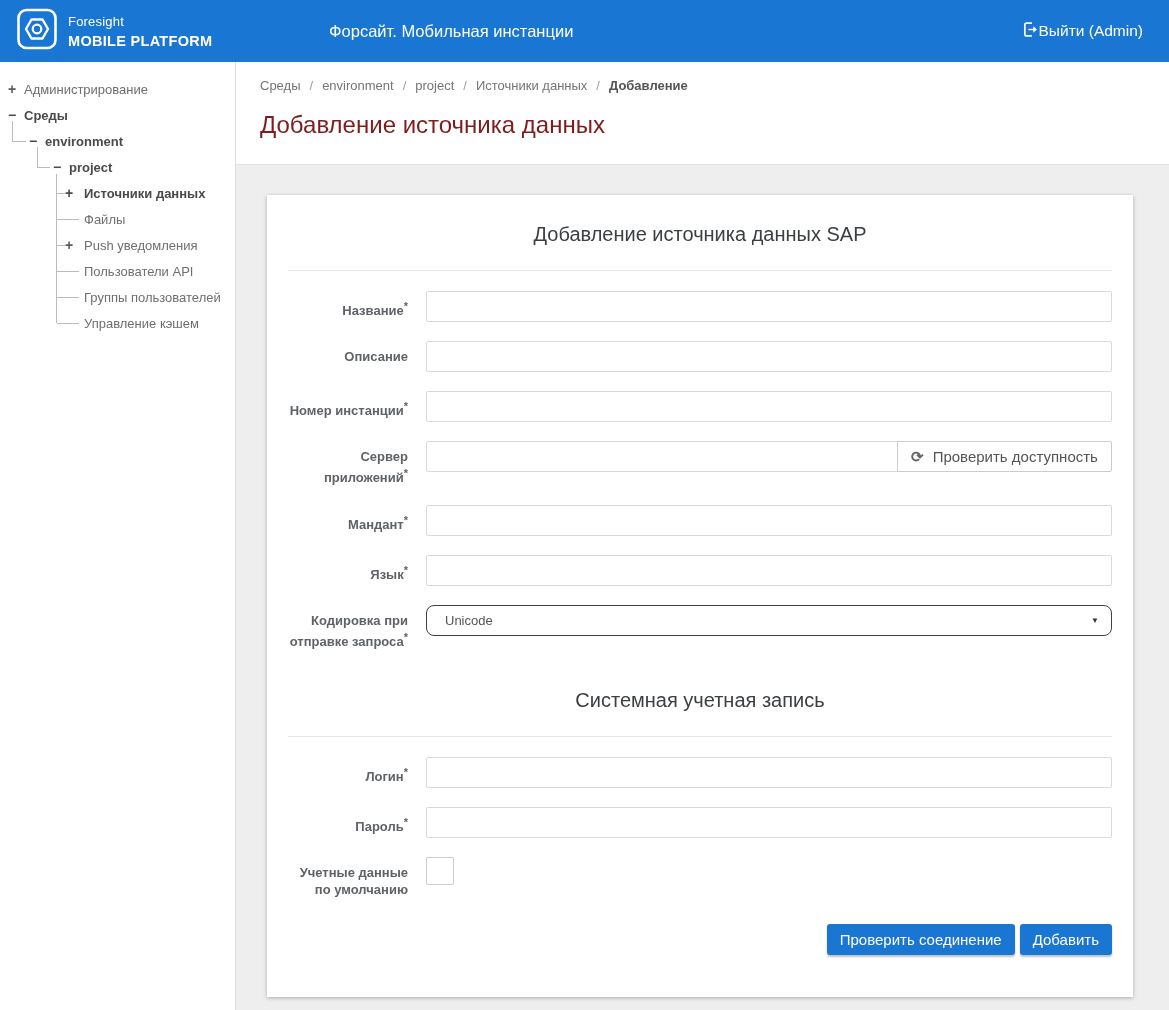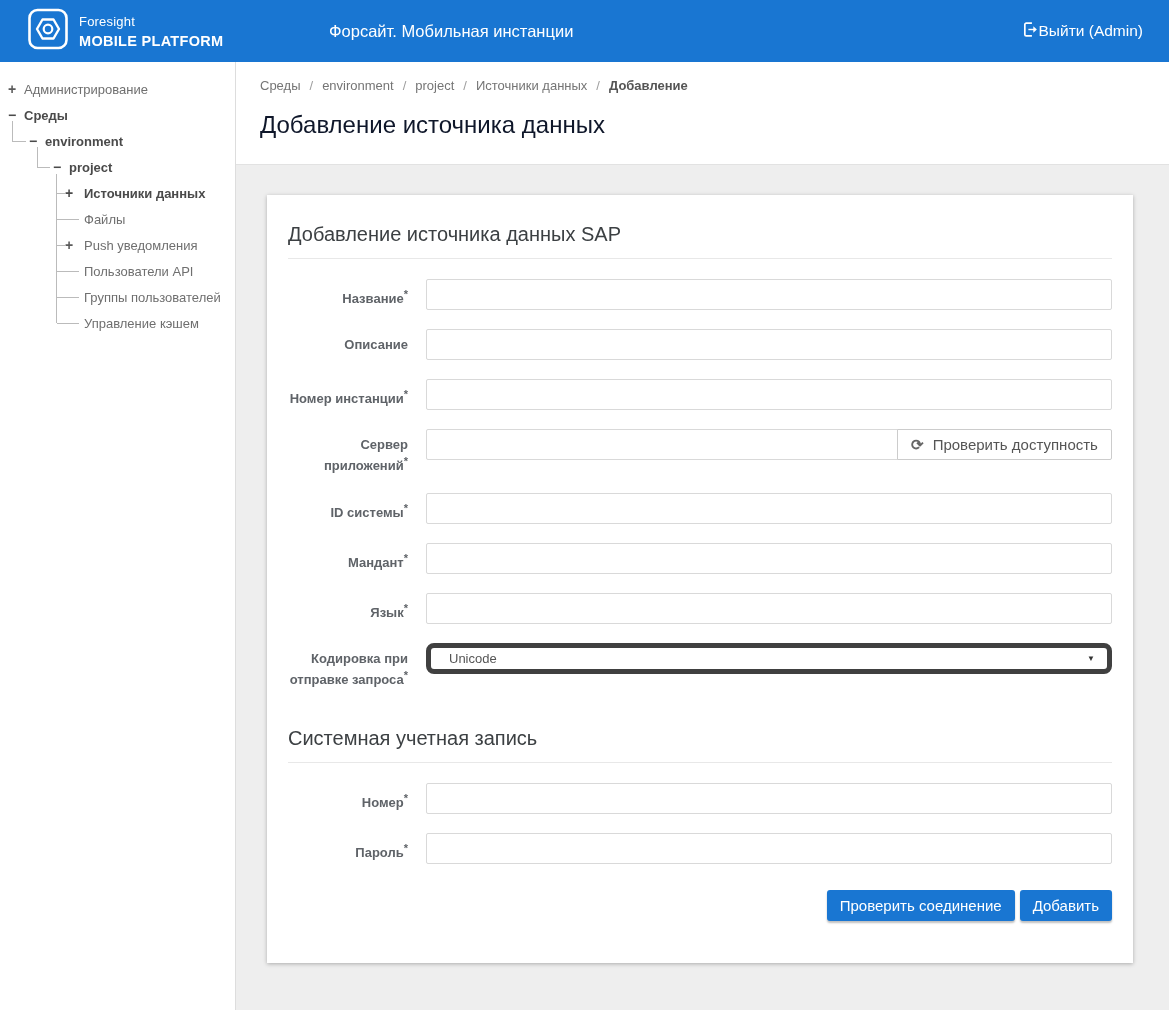--- a/index.html
+++ b/index.html
@@ -2,21 +2,21 @@
 <html><head>
 <meta charset="utf-8">
 <style>
   * { margin:0; padding:0; box-sizing:border-box; }
   html,body { width:1169px; height:1010px; overflow:hidden;
     font-family:"Liberation Sans", sans-serif; background:#eeeeee; }
 
   
   .header { height:62px; background:#1976d2; display:flex; align-items:center;
     position:relative; color:#fff; }
-  .logo { display:flex; align-items:center; gap:11px; padding-left:28px; }
+  .logo { display:flex; align-items:center; gap:11px; padding-left:17px; }
   .logo-text .t1 { font-size:13px; font-weight:400; letter-spacing:.2px; }
   .logo-text .t2 { font-size:14.5px; font-weight:700; letter-spacing:.3px; margin-top:4px; }
   .app-title { position:absolute; left:329px; top:50%; transform:translateY(-50%);
     font-size:16.5px; font-weight:400; }
   .logout { margin-left:auto; display:flex; align-items:center; 
     padding-right:26px; font-size:15.5px; cursor:pointer; }
 
   
   .layout { display:flex; height:948px; }
   .sidebar { width:236px; background:#fff; border-right:1px solid #ddd; padding-top:14px; }
@@ -43,46 +43,46 @@
     border-top:1px solid #bbb; }
   .l3.has-ico::after { width:8px; }
   .l3 .tico { position:absolute; left:65px; top:50%; transform:translateY(-50%); }
 
   
   .topbar { background:#fff; border-bottom:1px solid #e2e2e2; padding:16px 24px 25px 24px; }
   .crumbs { display:flex; gap:9px; font-size:13px; color:#757575; align-items:center; }
   .crumbs .crumb { cursor:pointer; }
   .crumbs .sep { color:#9e9e9e; }
   .crumbs .last { font-weight:700; color:#555; }
-  .page-title { margin-top:18px; font-size:24px; font-weight:400; color:#0f172a; }
+  .page-title { margin-top:18px; font-size:24px; font-weight:400; color:#7f1d1d; }
 
   
   .content { flex:1; background:#eeeeee; padding:30px 0 0 31px; }
   .card { width:866px; background:#fff; box-shadow:0 1px 4px rgba(0,0,0,.28);
     padding:22px 21px 42px 21px; }
-  .sec-title { font-size:20px; font-weight:400; color:#3c4043; padding:6px 0 12px 0;
-    border-bottom:1px solid #e8e8e8; margin-bottom:20px; }
+  .sec-title { font-size:20px; font-weight:400; color:#3c4043; padding:6px 0 24px 0;
+    border-bottom:1px solid #e8e8e8; margin-bottom:20px;text-align:center; }
   .sec-title.account { margin-top:32px; }
 
   .frow { display:flex; margin-bottom:19px; }
   .flabel { width:120px; margin-right:18px; text-align:right; font-size:13px;
     font-weight:700; color:#5f6368; line-height:17px; padding-top:7px; }
   .flabel sup { font-size:11px; }
   .fctrl { flex:1; }
   .tinput { width:100%; height:31px; border:1px solid #d9d9d9; border-radius:2px;
     padding:0 10px; font-size:13px; color:#333; outline:none; background:#fff;
     font-family:inherit; }
   .igroup { display:flex; }
   .igroup .tinput { flex:1; border-radius:2px 0 0 2px; }
   .addon { width:215px; height:31px; margin-left:-1px; border:1px solid #ccc;
     border-radius:0 2px 2px 0; background:#fff; display:flex; align-items:center;
     justify-content:center; gap:9px; font-size:15px; color:#555; cursor:pointer;
     font-family:inherit; }
   .addon .ricon { font-size:15px; font-weight:700; color:#666; line-height:1; }
-  .selectbox { height:31px; border:5px solid #404040; border-radius:8px; background:#fff;
+  .selectbox { height:31px; border:1px solid #404040; border-radius:8px; background:#fff;
     display:flex; align-items:center; justify-content:space-between;
     padding:0 12px 0 18px; font-size:13px; color:#555; cursor:pointer; }
   .selectbox .arrow { font-size:8px; color:#333; }
   .chkbox { appearance:none; -webkit-appearance:none; width:28px; height:28px;
     border:1px solid #ccc; border-radius:2px; background:#fff; cursor:pointer; }
   .btnrow { display:flex; justify-content:flex-end; gap:5px; margin-top:26px; }
   .btn { height:31px; padding:0 13px; background:#1976d2; color:#fff; border:none;
     border-radius:3px; font-size:15px; font-family:inherit; cursor:pointer;
     box-shadow:0 2px 2px rgba(0,0,0,.25); }
 </style>
@@ -199,24 +199,20 @@
             <div class="igroup">
               <input class="tinput" type="text" style="">
               <button class="addon">
                 <span class="ricon">⟳</span>
                 <span>Проверить доступность</span>
               </button>
             </div>
           </div>
         </div>
 
-        <div class="frow">
-          <div class="flabel"><span>ID системы</span><sup>*</sup></div>
-          <div class="fctrl"><input class="tinput" type="text" style=""></div>
-        </div>
 
         <div class="frow">
           <div class="flabel"><span>Мандант</span><sup>*</sup></div>
           <div class="fctrl"><input class="tinput" type="text" style=""></div>
         </div>
 
         <div class="frow">
           <div class="flabel"><span>Язык</span><sup>*</sup></div>
           <div class="fctrl"><input class="tinput" type="text" style=""></div>
         </div>
@@ -227,29 +223,33 @@
             <div class="selectbox">
               <span>Unicode</span>
               <span class="arrow">▼</span>
             </div>
           </div>
         </div>
 
         <div class="sec-title account">Системная учетная запись</div>
 
         <div class="frow">
-          <div class="flabel"><span>Номер</span><sup>*</sup></div>
+          <div class="flabel"><span>Логин</span><sup>*</sup></div>
           <div class="fctrl"><input class="tinput" type="text" style=""></div>
         </div>
 
         <div class="frow">
           <div class="flabel"><span>Пароль</span><sup>*</sup></div>
           <div class="fctrl"><input class="tinput" type="password" style=""></div>
         </div>
 
+        <div class="frow">
+          <div class="flabel">Учетные данные по умолчанию</div>
+          <div class="fctrl"><input class="chkbox" type="checkbox" style=""></div>
+        </div>
 
         <div class="btnrow">
           <button class="btn">Проверить соединение</button>
           <button class="btn">Добавить</button>
         </div>
       </div>
     </div>
   </div>
 </div>
 

